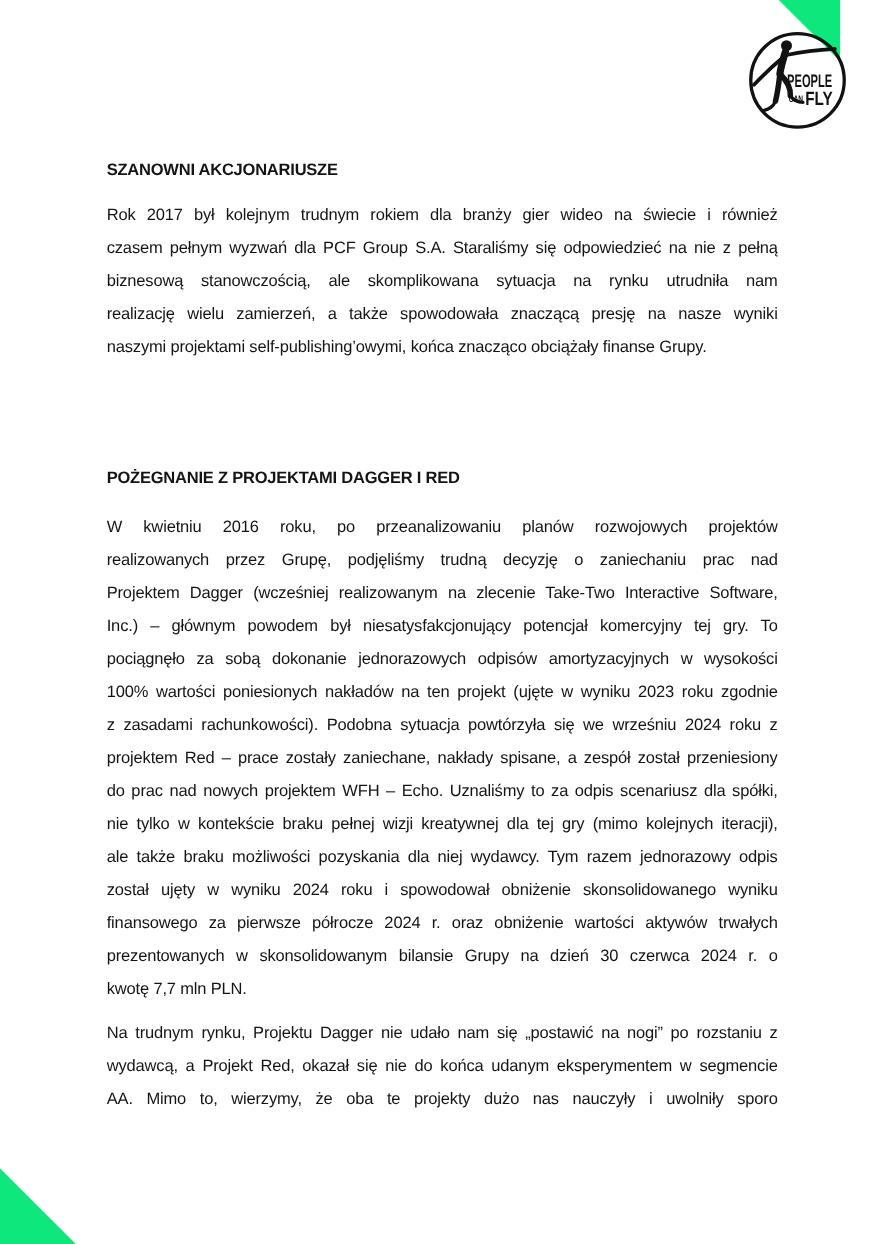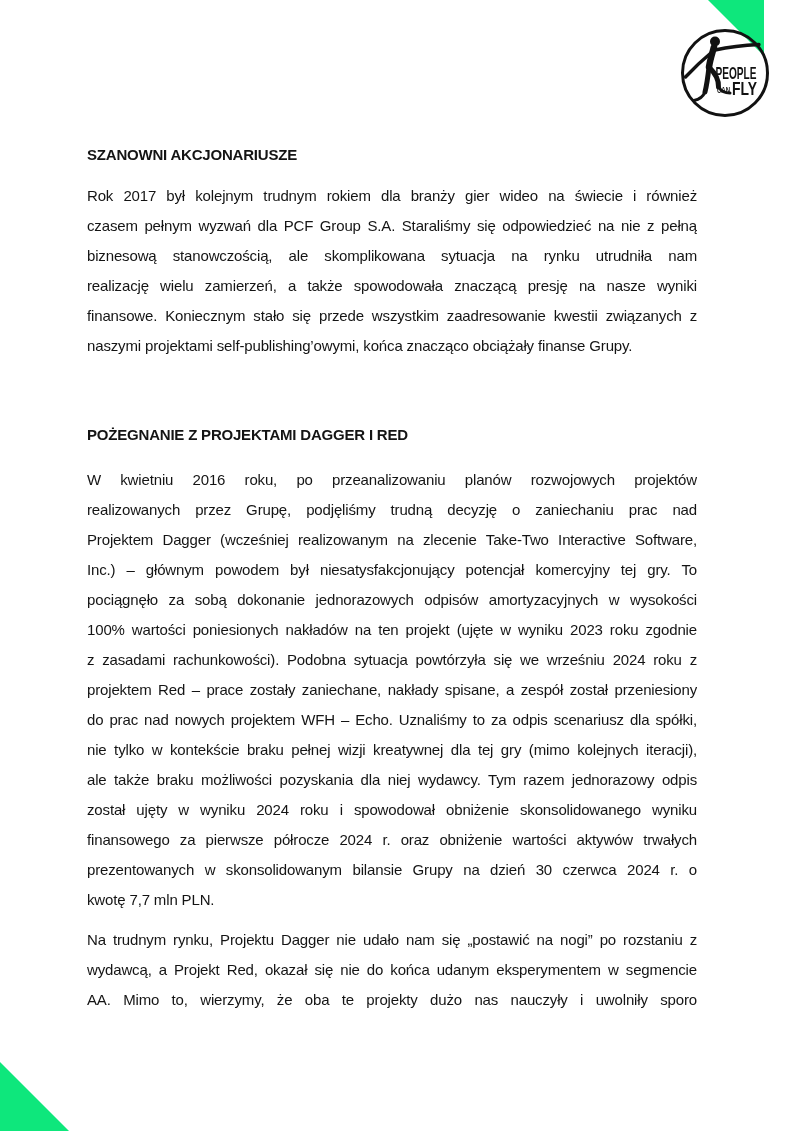--- a/index.html
+++ b/index.html
@@ -24,21 +24,21 @@
     position: absolute; bottom: 0; left: 0;
     width: 69px; height: 69px;
     background: var(--accent, #0EE77C);
     clip-path: polygon(0 0, 100% 100%, 0 100%);
   }
 
   
   .logo { position: absolute; left: 679px; top: 27px; width: 92px; height: 92px; }
 
   
-  .block { position: absolute; left: 87px; width: 610px; }
+  .block { position: absolute; left: 97px; width: 610px; }
   .heading {
     font-size: 15px; font-weight: 700; line-height: 30px;
     letter-spacing: -0.2px; white-space: nowrap;
   }
   #heading-1 { top: 140px; }
   #heading-2 { top: 420px; }
   #para-1 { top: 181px; }
   #para-2 { top: 465px; }
   #para-3 { top: 925px; }
 
@@ -80,21 +80,20 @@
     <text x="53" y="68" font-size="17.5" textLength="25" lengthAdjust="spacingAndGlyphs">FLY</text>
   </svg>
 
   <div id="heading-1" class="block heading">SZANOWNI AKCJONARIUSZE</div>
 
   <div id="para-1" class="block para">
       <div class="line">Rok 2017 był kolejnym trudnym rokiem dla branży gier wideo na świecie i również</div>
       <div class="line">czasem pełnym wyzwań dla PCF Group S.A. Staraliśmy się odpowiedzieć na nie z pełną</div>
       <div class="line">biznesową stanowczością, ale skomplikowana sytuacja na rynku utrudniła nam</div>
       <div class="line">realizację wielu zamierzeń, a także spowodowała znaczącą presję na nasze wyniki</div>
-      <div class="line">finansowe. Koniecznym stało się przede wszystkim zaadresowanie kwestii związanych z</div>
       <div class="line last">naszymi projektami self-publishing’owymi, końca znacząco obciążały finanse Grupy.</div>
     </div>
 
   <div id="heading-2" class="block heading">POŻEGNANIE Z PROJEKTAMI DAGGER I RED</div>
 
   <div id="para-2" class="block para">
       <div class="line">W kwietniu 2016 roku, po przeanalizowaniu planów rozwojowych projektów</div>
       <div class="line">realizowanych przez Grupę, podjęliśmy trudną decyzję o zaniechaniu prac nad</div>
       <div class="line">Projektem Dagger (wcześniej realizowanym na zlecenie Take-Two Interactive Software,</div>
       <div class="line">Inc.) – głównym powodem był niesatysfakcjonujący potencjał komercyjny tej gry. To</div>

